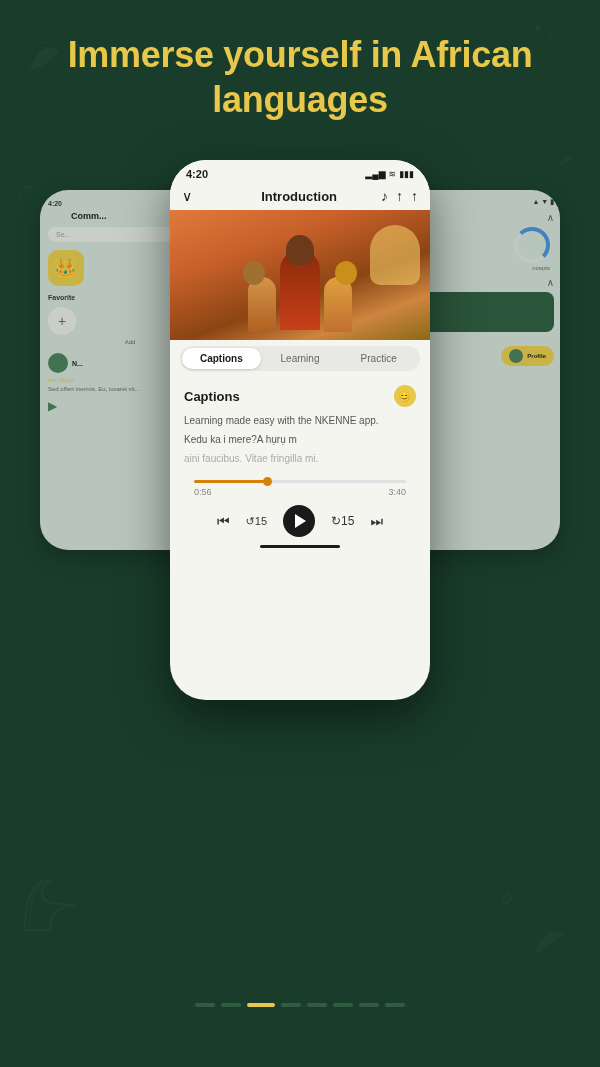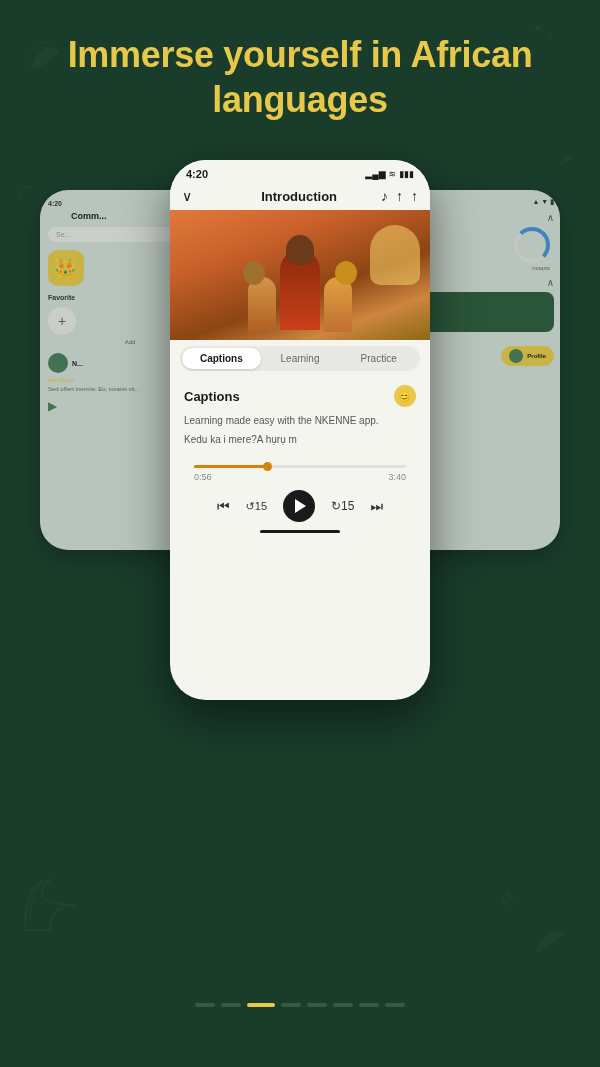--- a/index.html
+++ b/index.html
@@ -700,20 +700,21 @@
       <div class="tab-item">Practice</div>
     </div>
 
     <div class="content-area">
       <div class="section-title">
         <span>Captions</span>
         <div class="section-icon">😊</div>
       </div>
       <div class="caption-text">Learning made easy with the NKENNE app.</div>
       <div class="caption-text">Kedu ka i mere?A hụrụ m</div>
+      <div class="caption-fade">aini faucibus. Vitae fringilla mi.</div>
     </div>
 
     <div class="audio-player">
       <div class="progress-bar">
         <div class="progress-fill">
           <div class="progress-dot"></div>
         </div>
       </div>
       <div class="time-row">
         <span>0:56</span>

